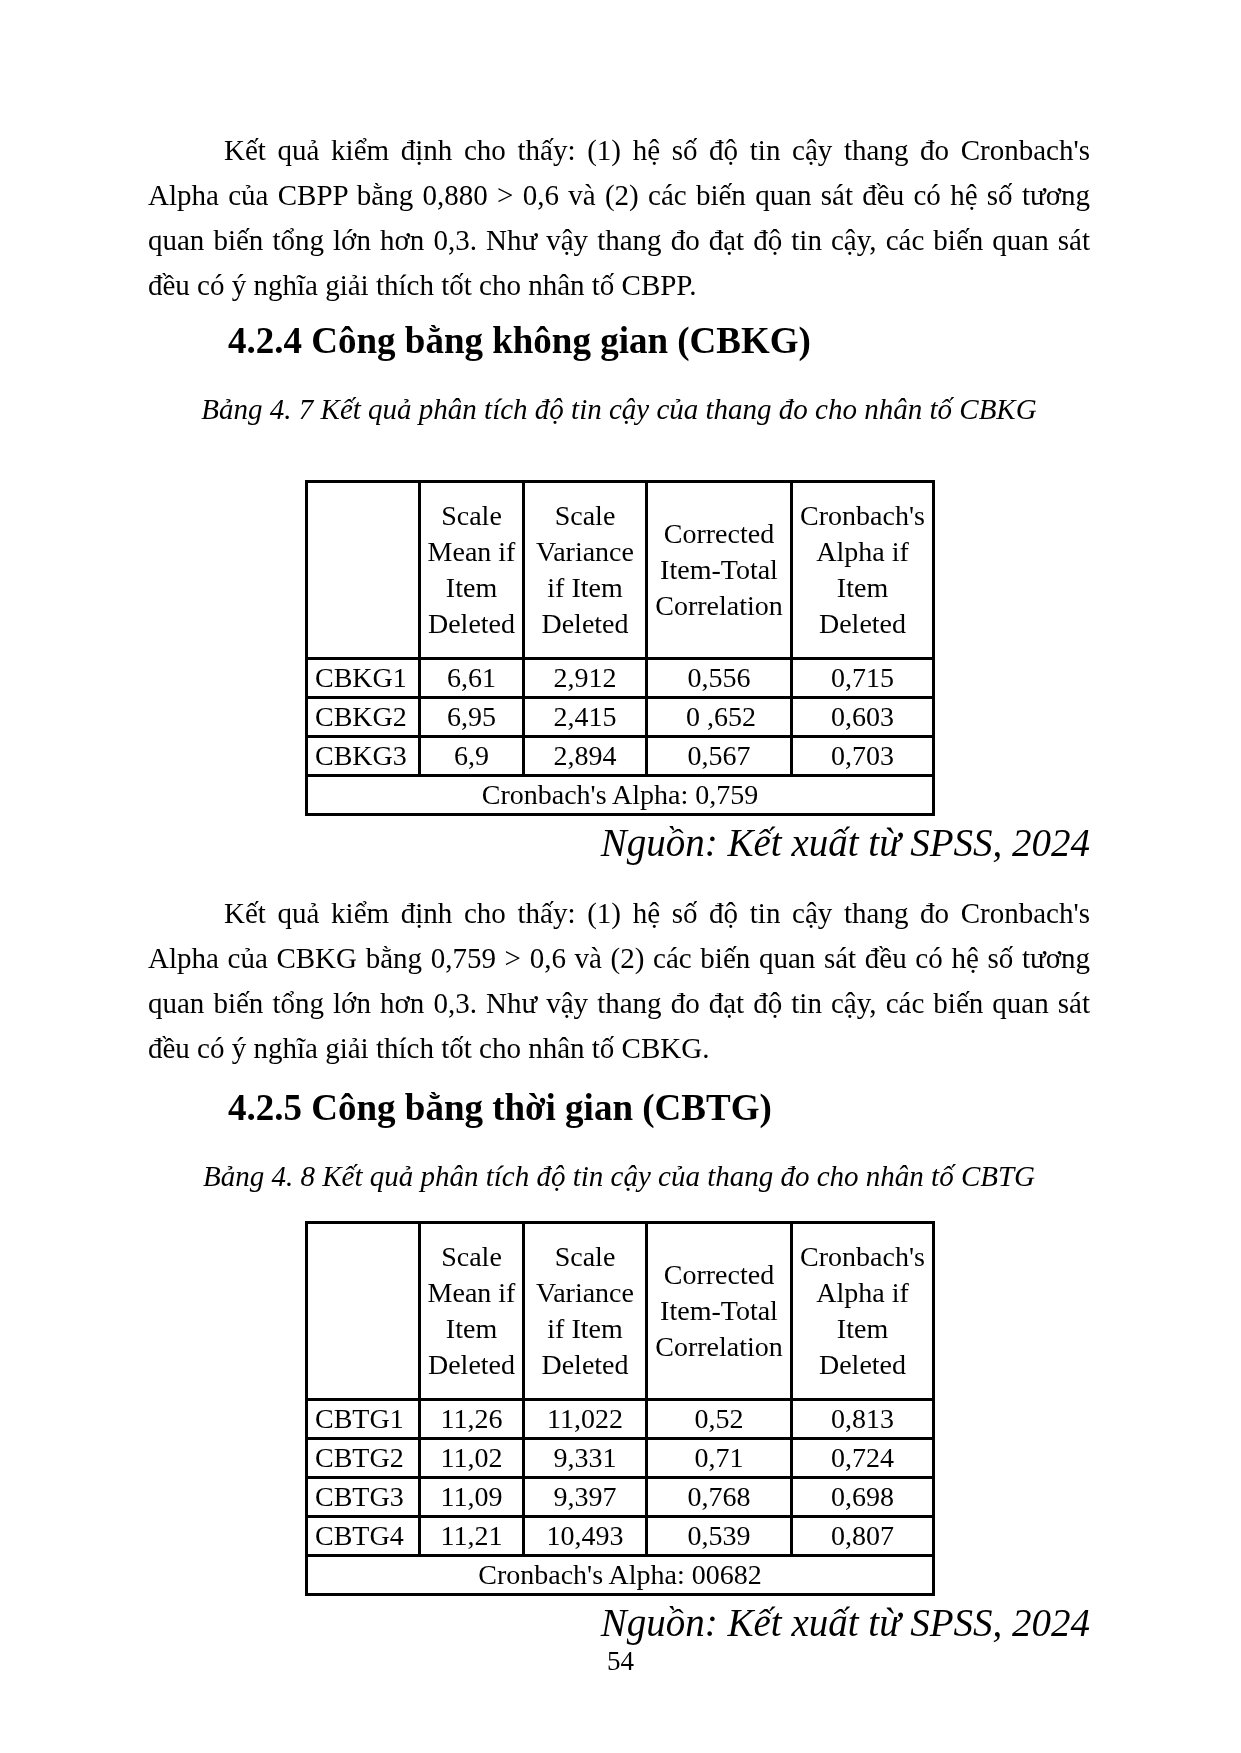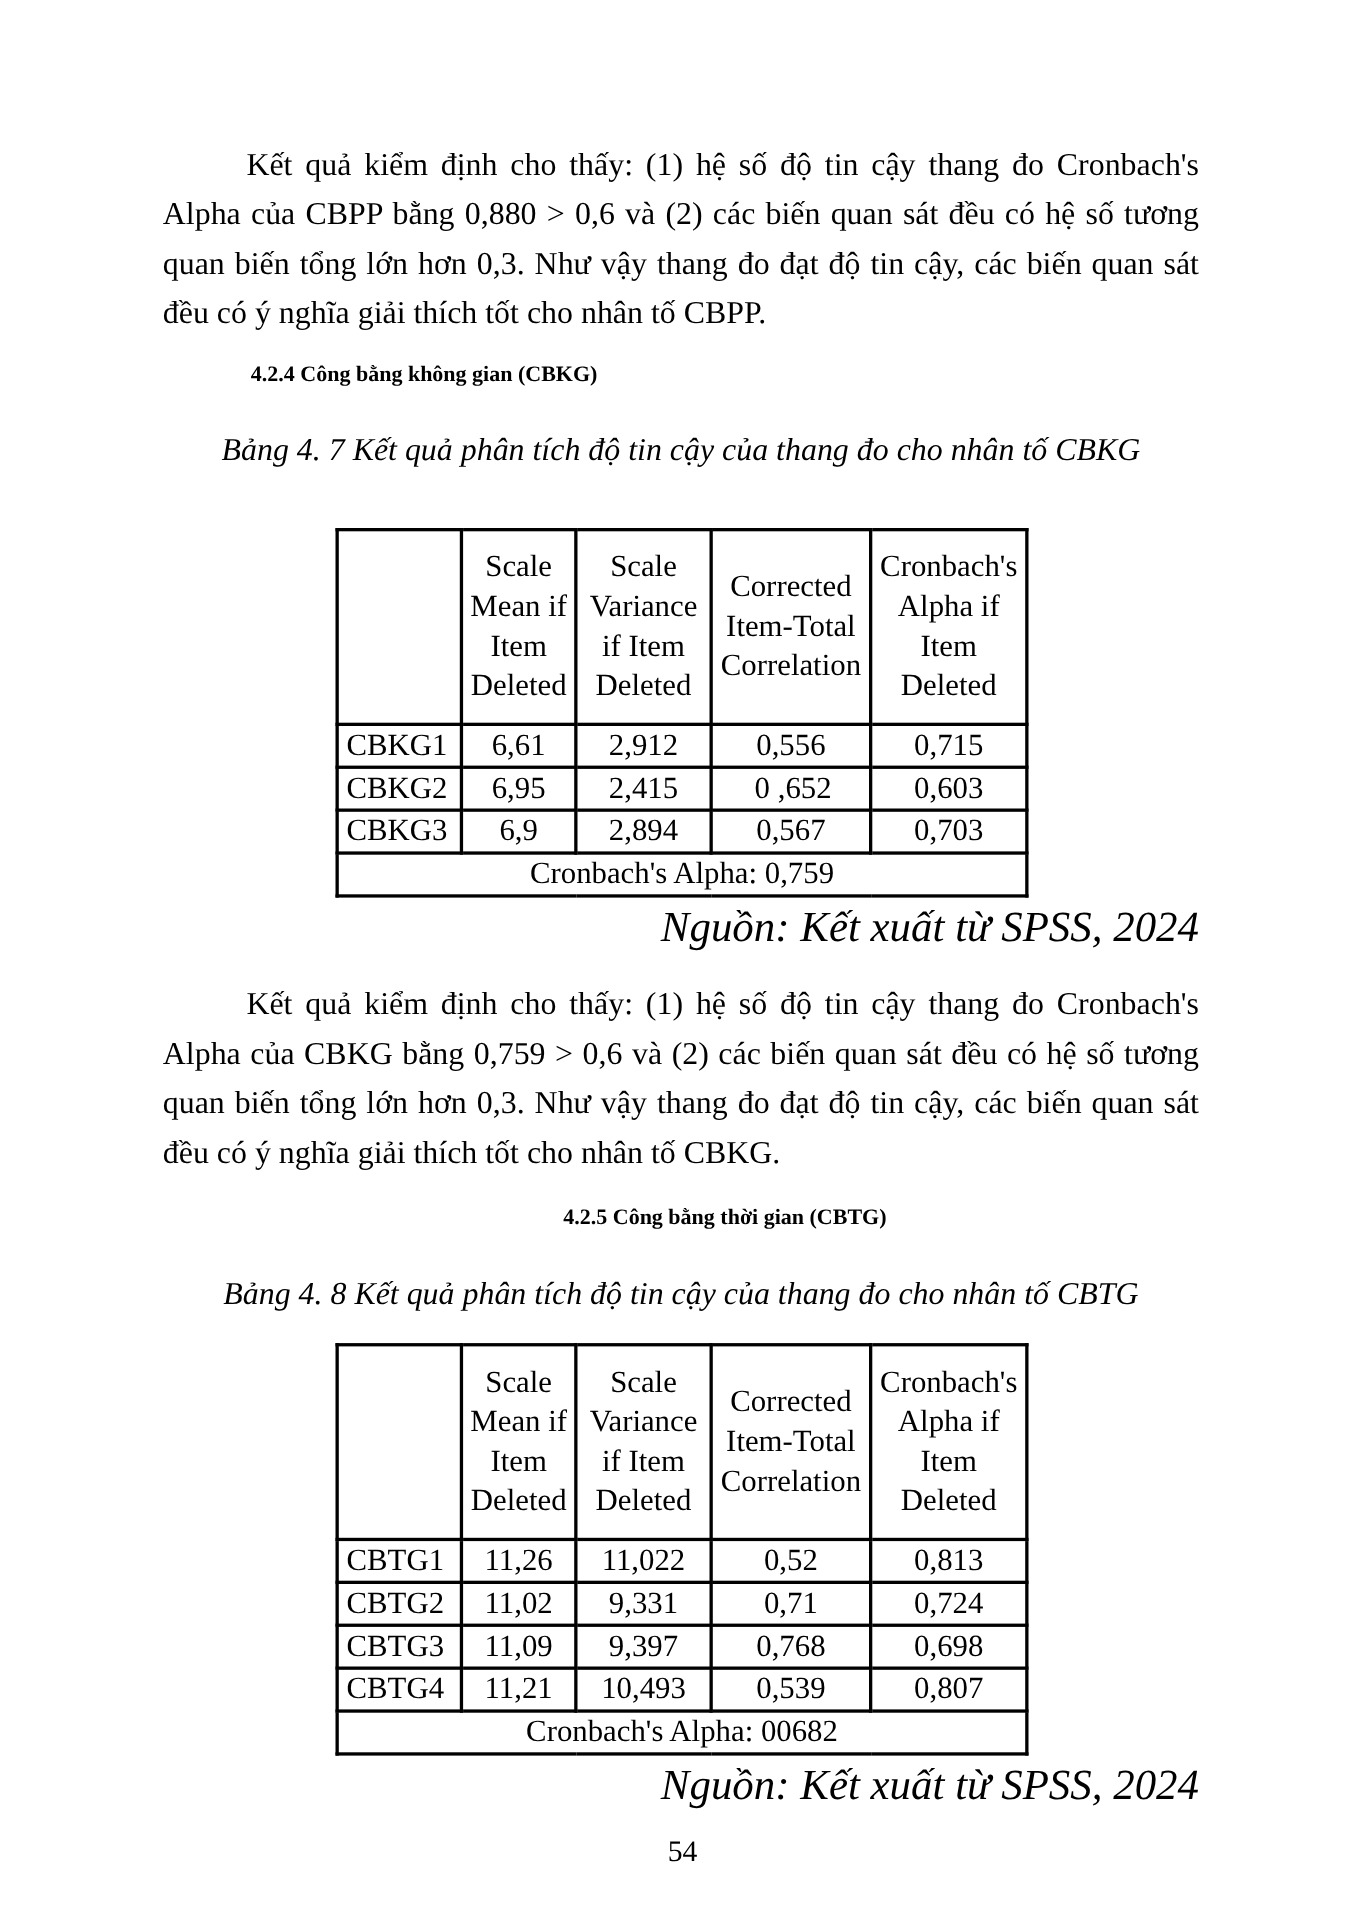--- a/index.html
+++ b/index.html
@@ -14,21 +14,21 @@
     box-sizing:border-box;
     padding-top:128px;
   }
   .content{padding:0 151px 0 148px;}
   .body-par{
     font-size:29px;line-height:45px;
     text-align:justify;text-indent:76px;
     margin:0;
   }
   .heading{
-    font-size:20px;line-height:45px;font-weight:bold;
+    font-size:37px;line-height:45px;font-weight:bold;
     margin:10px 0 0 80px;
   }
   .caption{
     font-size:29px;line-height:45px;font-style:italic;
     text-align:center;margin:24px 0 0 0;
   }
   table.stats-table{
     border-collapse:collapse;
     table-layout:fixed;
     width:630px;
@@ -59,23 +59,23 @@
     line-height:34px;
   }
   .stats-table td.cell-label{text-align:left;padding-left:7px;}
   .stats-table td.cell-left{text-align:center;padding-left:7px;}
   .stats-table td.cell-footer{text-align:center;}
   .source{
     font-size:39px;line-height:45px;font-style:italic;
     text-align:right;margin:4px 0 0 0;
   }
   .par-after-source{margin-top:26px;}
-  .heading-2{margin-top:14px;text-align:center;}
+  .heading-2{margin-top:14px;}
   .page-number{
-    position:absolute;left:0;bottom:54px;width:100%;
+    position:absolute;left:0;bottom:76px;width:100%;
     text-align:center;font-size:27px;
   }
 </style>
 </head>
 <body>
 
 <div class="page">
   <div class="content">
 
     <p class="body-par">Kết quả kiểm định cho thấy: (1) hệ số độ tin cậy thang đo Cronbach's Alpha của CBPP  bằng 0,880 &gt; 0,6 và (2) các biến quan sát đều có hệ số tương quan biến tổng lớn hơn 0,3. Như vậy thang đo đạt độ tin cậy, các biến quan sát đều có ý nghĩa giải thích tốt cho nhân tố CBPP.</p>

